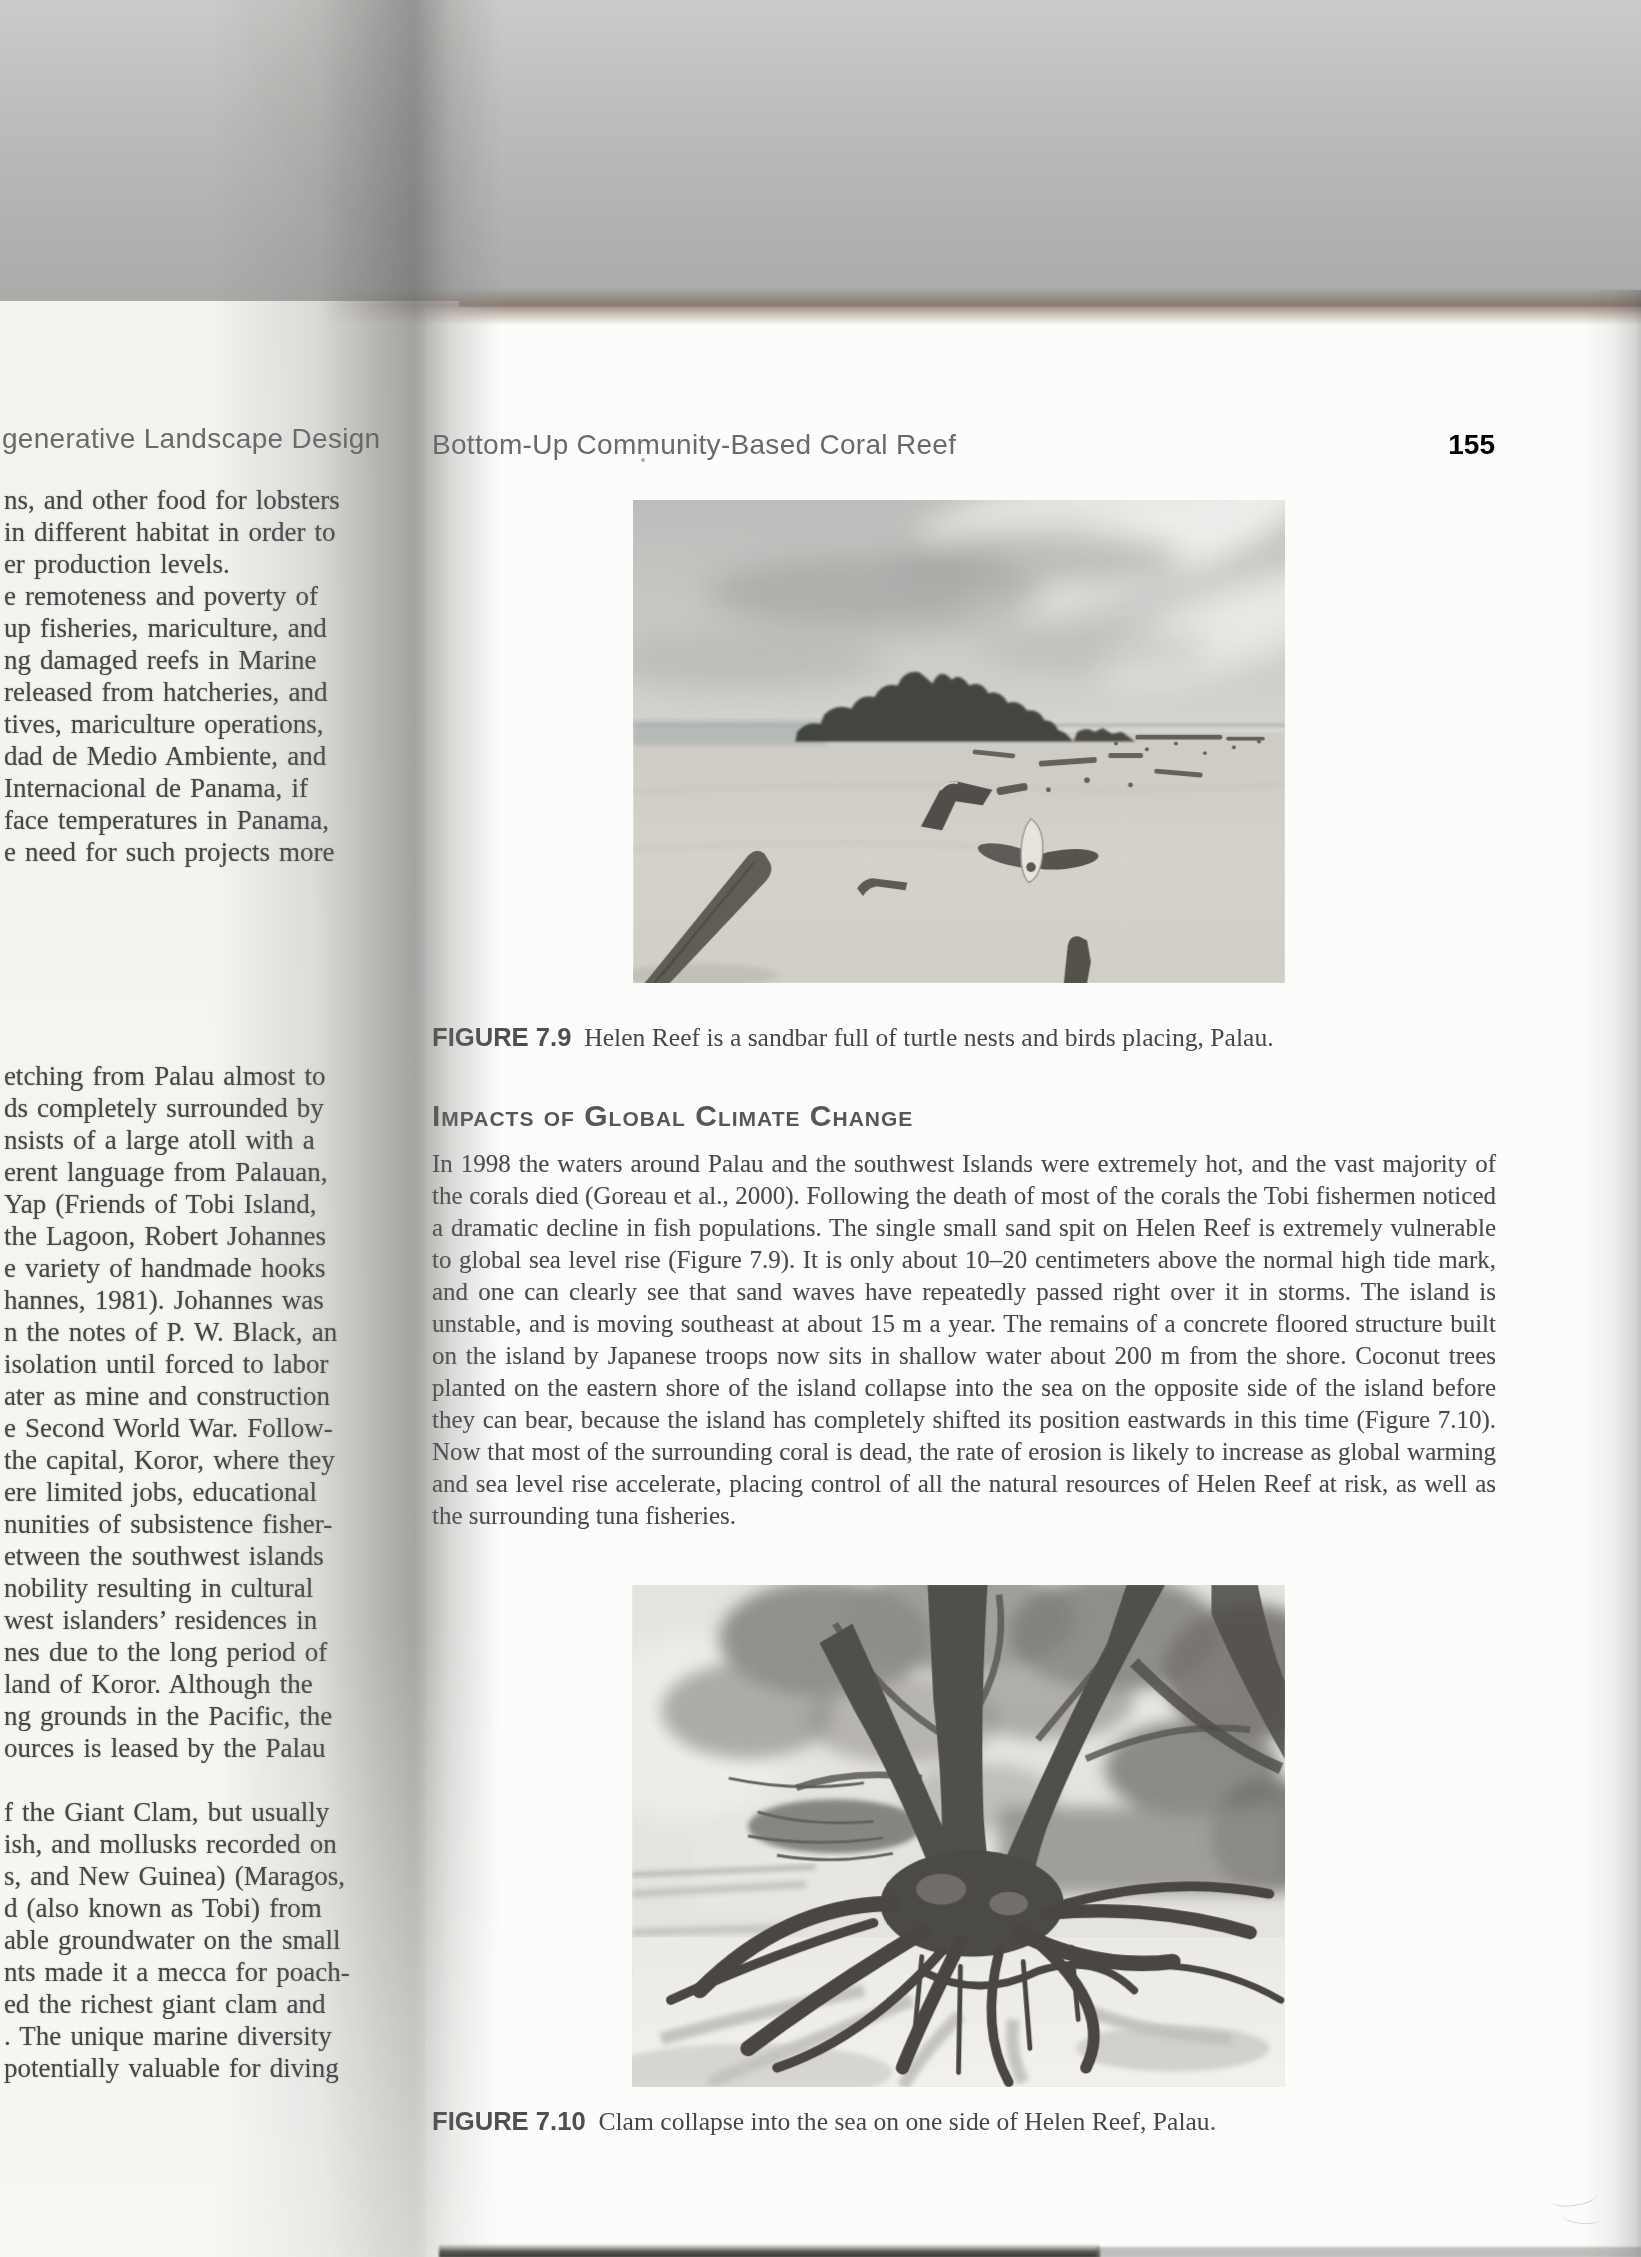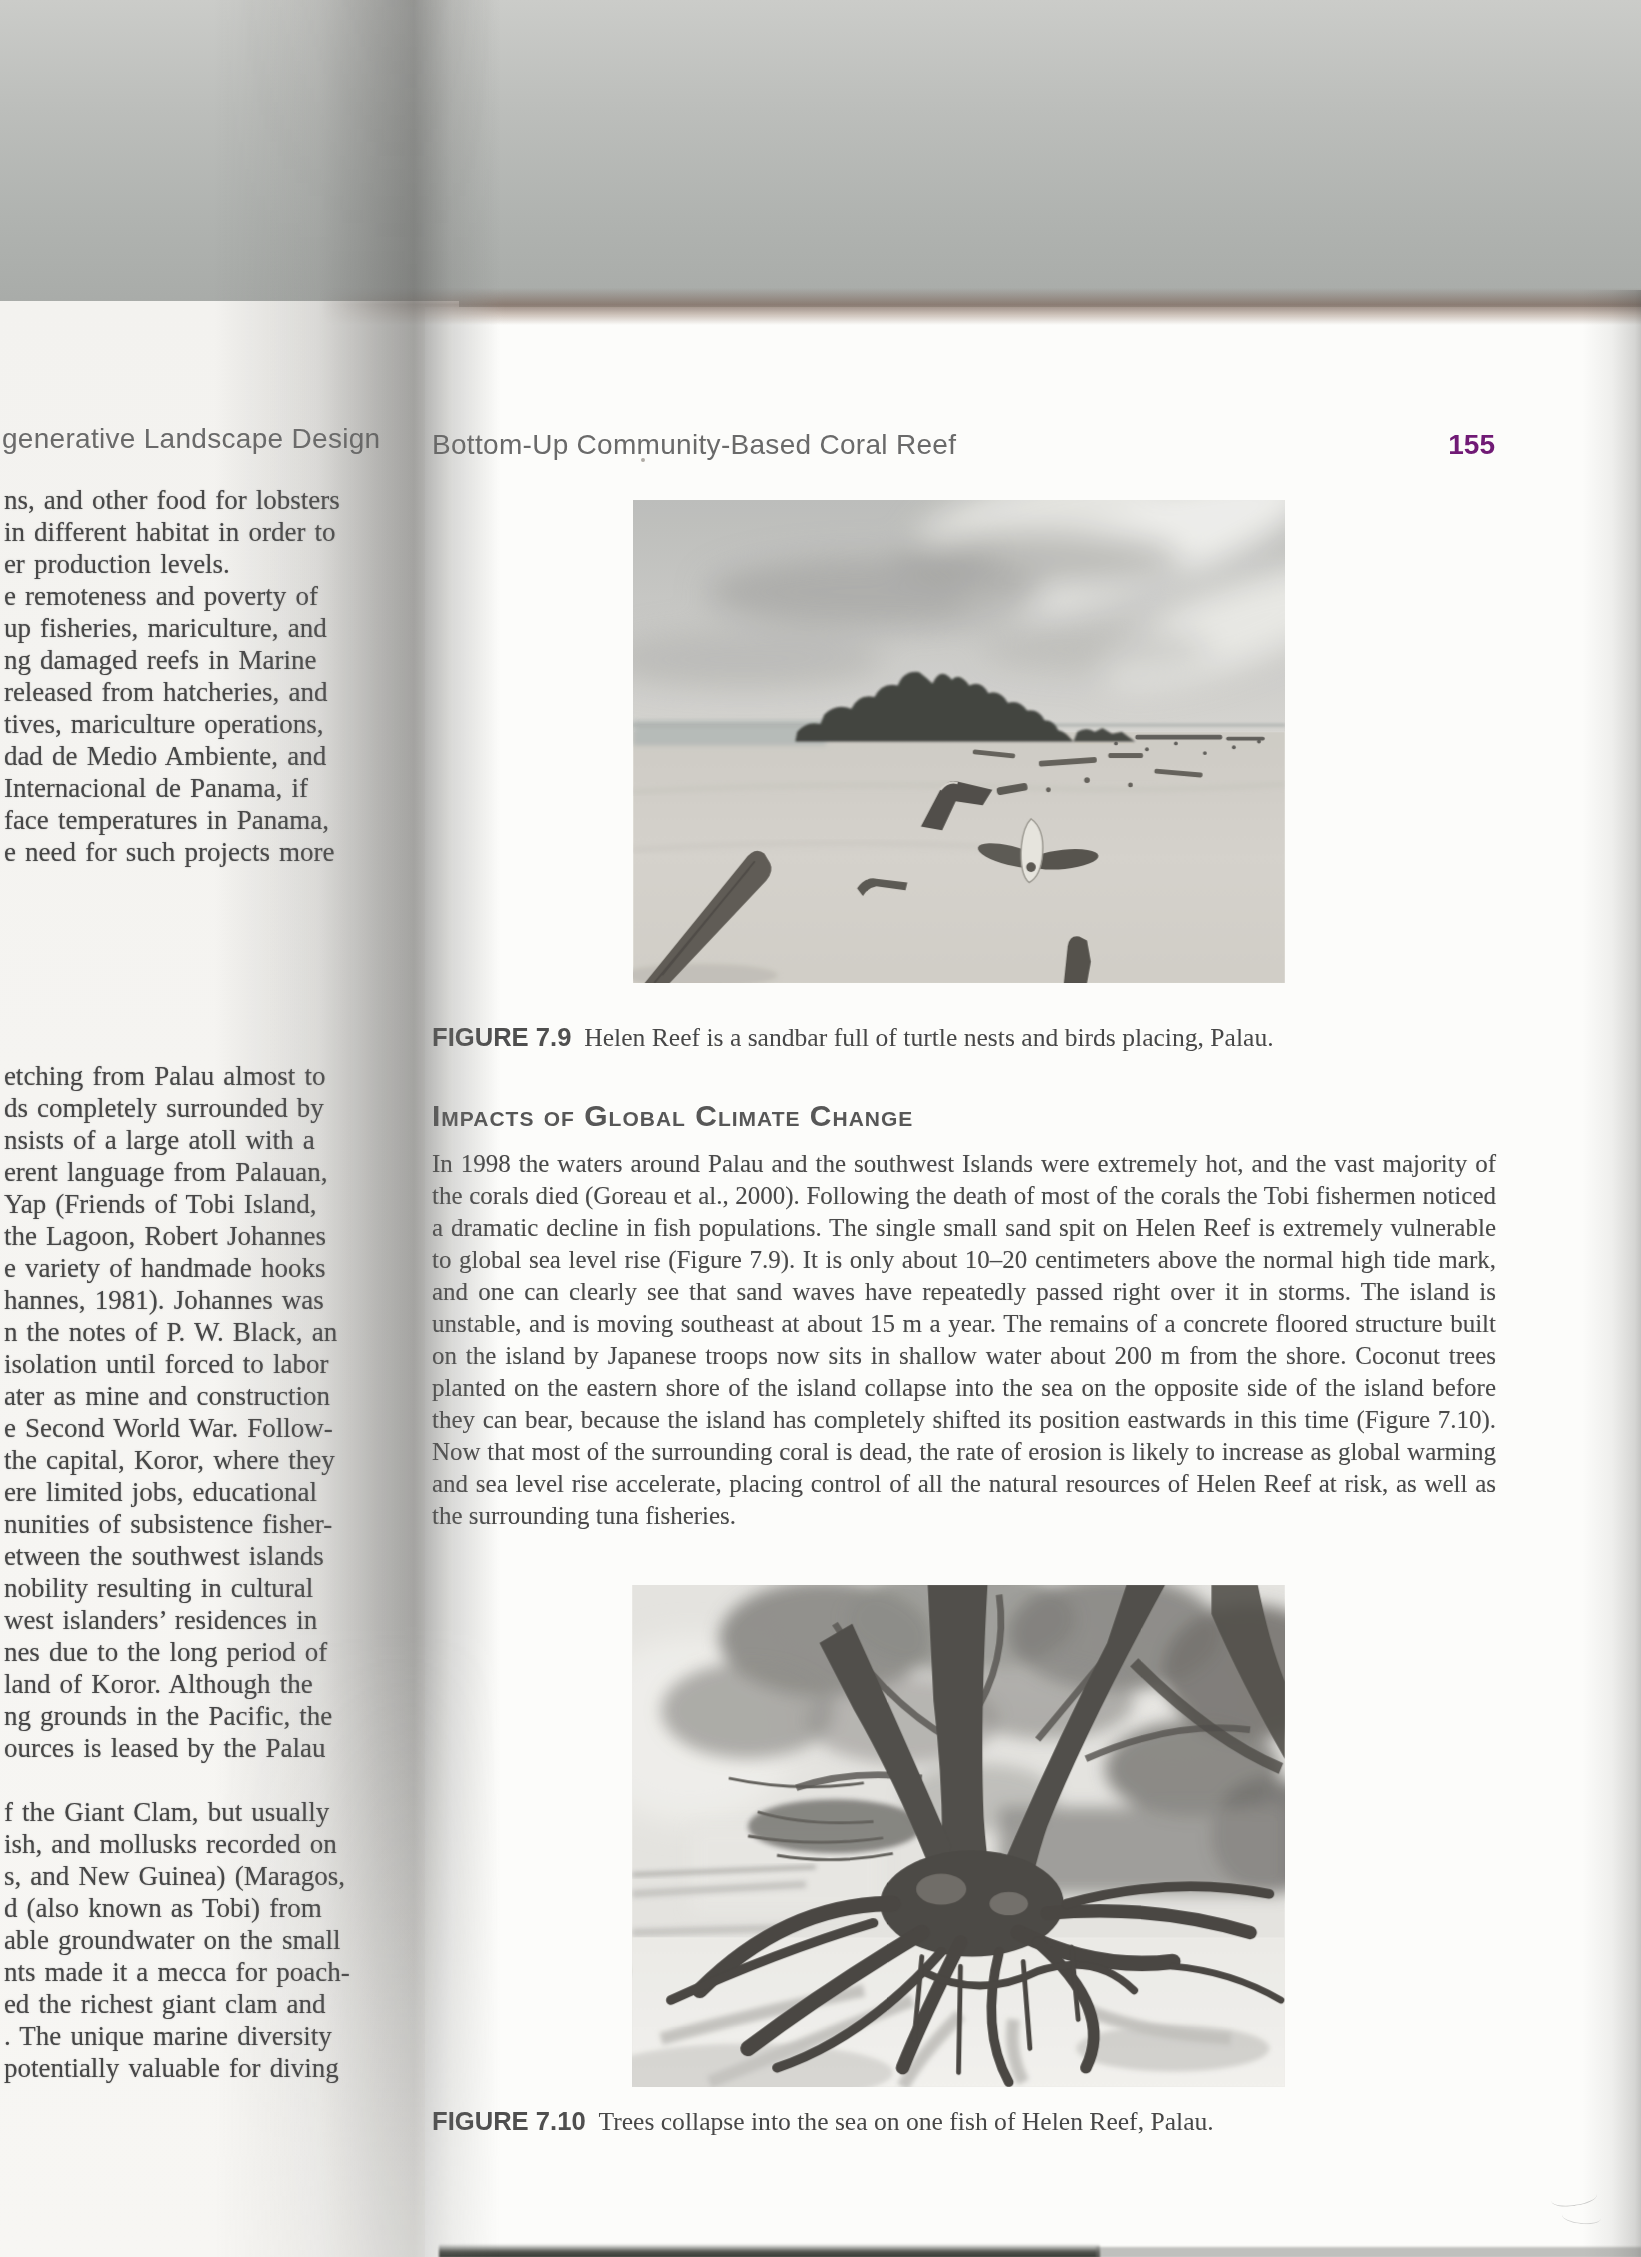--- a/index.html
+++ b/index.html
@@ -25,21 +25,21 @@
     background:linear-gradient(90deg,rgba(60,60,58,0) 0%,rgba(60,60,58,0.07) 50%,rgba(60,60,58,0.20) 88%,rgba(60,60,58,0.30) 100%);}
   .bottom-strip-dark{left:439px;top:2244px;width:661px;height:13.5px;z-index:35;filter:blur(1px);
     background:linear-gradient(180deg,rgba(40,44,38,0) 0%,rgba(40,44,38,0.8) 55%,rgba(34,38,32,0.92) 100%);}
   .bottom-strip-gray{left:1096px;top:2247px;width:546px;height:10.6px;z-index:35;filter:blur(1px);
     background:rgba(118,120,116,0.45);}
 
   
   .running-head{font-family:"Liberation Sans",sans-serif;font-size:28px;color:#6a6a6a;
     letter-spacing:0.3px;white-space:nowrap;z-index:10;}
   .page-number{font-family:"Liberation Sans",sans-serif;font-size:28px;font-weight:700;
-    color:#701a75;z-index:10;}
+    color:#000000;z-index:10;}
   .lp-header{left:1.9px;top:423px;}
   .lp-lines{left:3.9px;top:484px;width:323px;z-index:5;color:#474747;font-size:27px;
     text-shadow:0 0 1.4px rgba(90,90,90,0.55);word-spacing:2.4px;}
   .lp-line{height:32px;line-height:32px;white-space:nowrap;overflow:visible;}
 
   .figure{z-index:8;line-height:0;}
   .figure svg{display:block;}
   .caption{left:432px;width:1072px;z-index:10;font-size:25.6px;color:#474747;}
   .caption .fig-label{font-family:"Liberation Sans",sans-serif;font-weight:700;color:#4f4f4f;}
   .caption .fig-text{font-family:"Liberation Serif",serif;}
@@ -303,21 +303,21 @@
     <path stroke-width="5" d="M405 390 L412 480"></path>
         <path stroke-width="5" d="M455 375 L462 450"></path>
   </g>
   <ellipse cx="320" cy="315" rx="26" ry="16" fill="#6b6862"></ellipse>
   <ellipse cx="390" cy="330" rx="20" ry="12" fill="#6e6b65"></ellipse>
   <rect width="676" height="520" fill="#cfcecb" opacity="0.06"></rect>
 </svg>
 </div>
 
 <div class="abs caption" style="top:2107px;">
-  <span class="fig-label">FIGURE 7.10</span>&nbsp;&nbsp;<span class="fig-text">Trees collapse into the sea on one fish of Helen Reef, Palau.</span>
+  <span class="fig-label">FIGURE 7.10</span>&nbsp;&nbsp;<span class="fig-text">Clam collapse into the sea on one side of Helen Reef, Palau.</span>
 </div>
 
 <div class="abs spine-shadow"></div>
 <div class="abs right-edge"></div>
 <div class="abs bottom-strip-dark"></div>
 <div class="abs bottom-strip-gray"></div>
 <div class="abs pencil-1"></div>
 <div class="abs pencil-2"></div>
 
 

